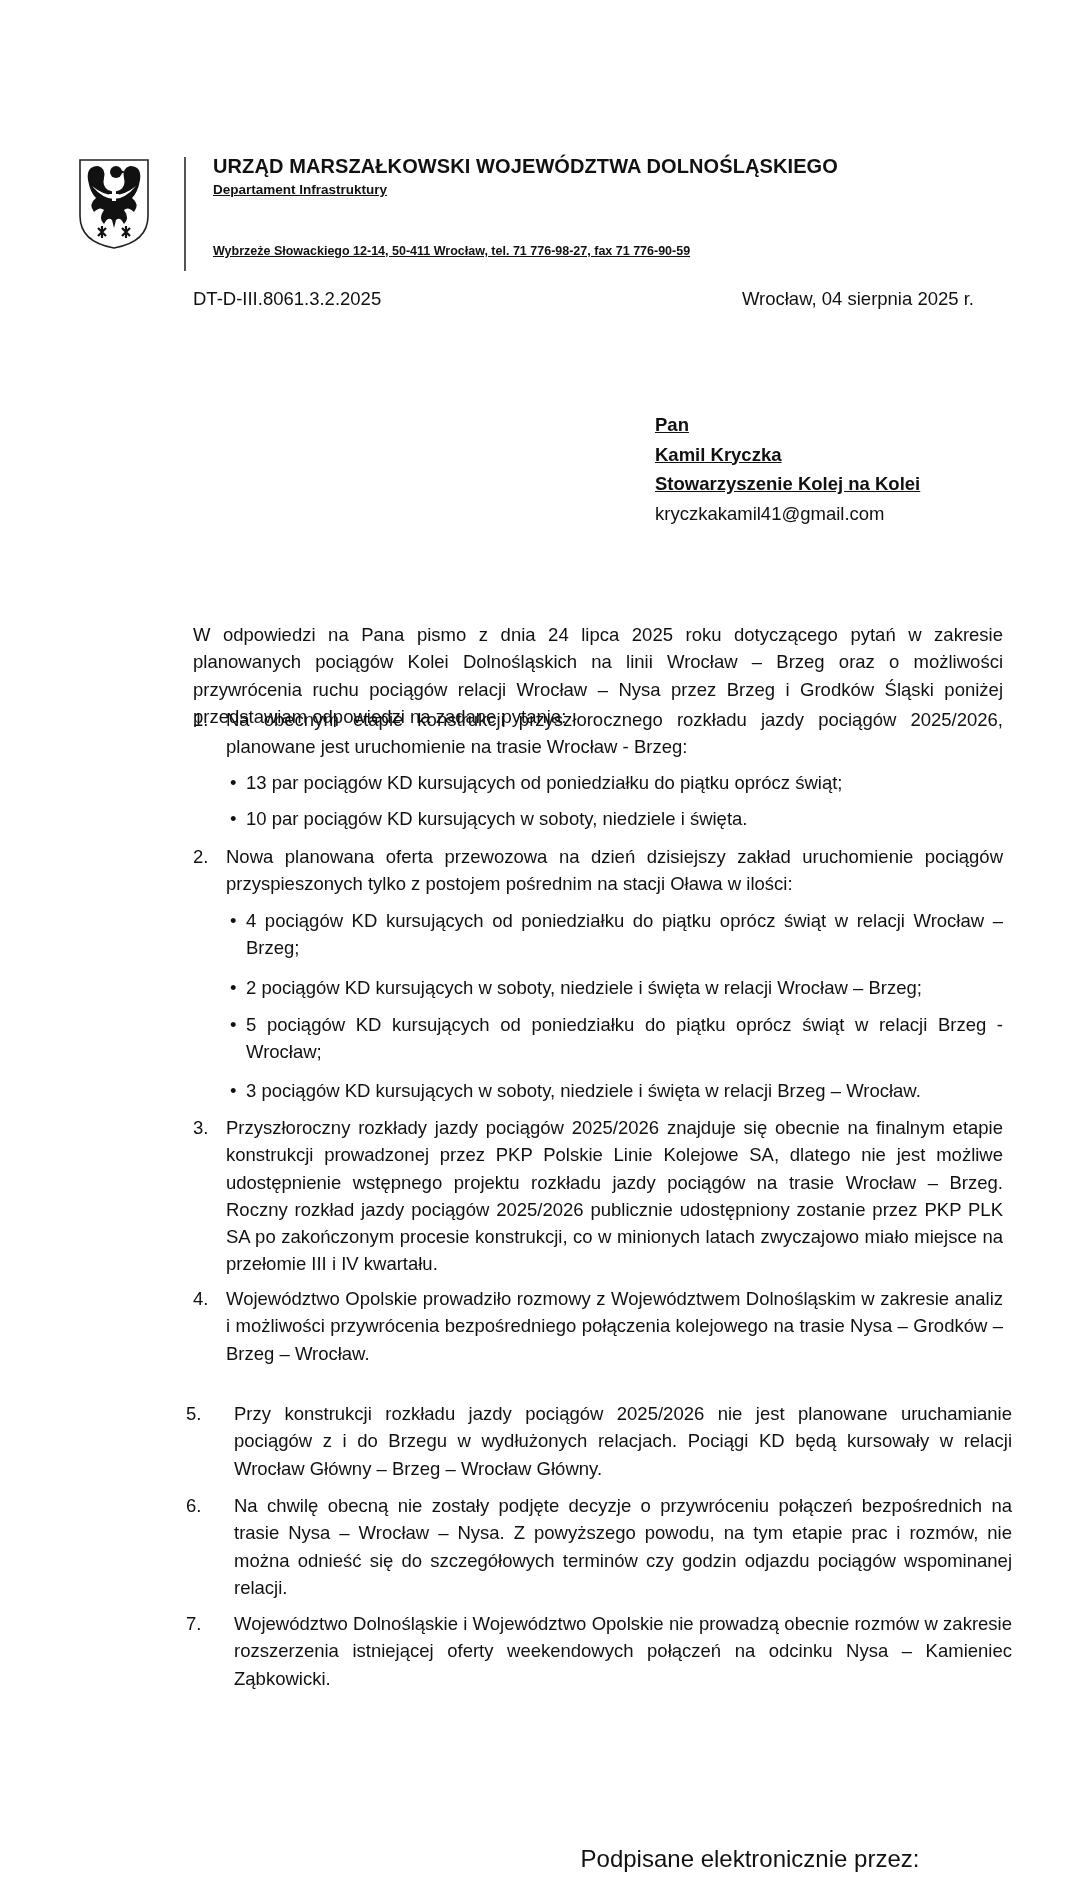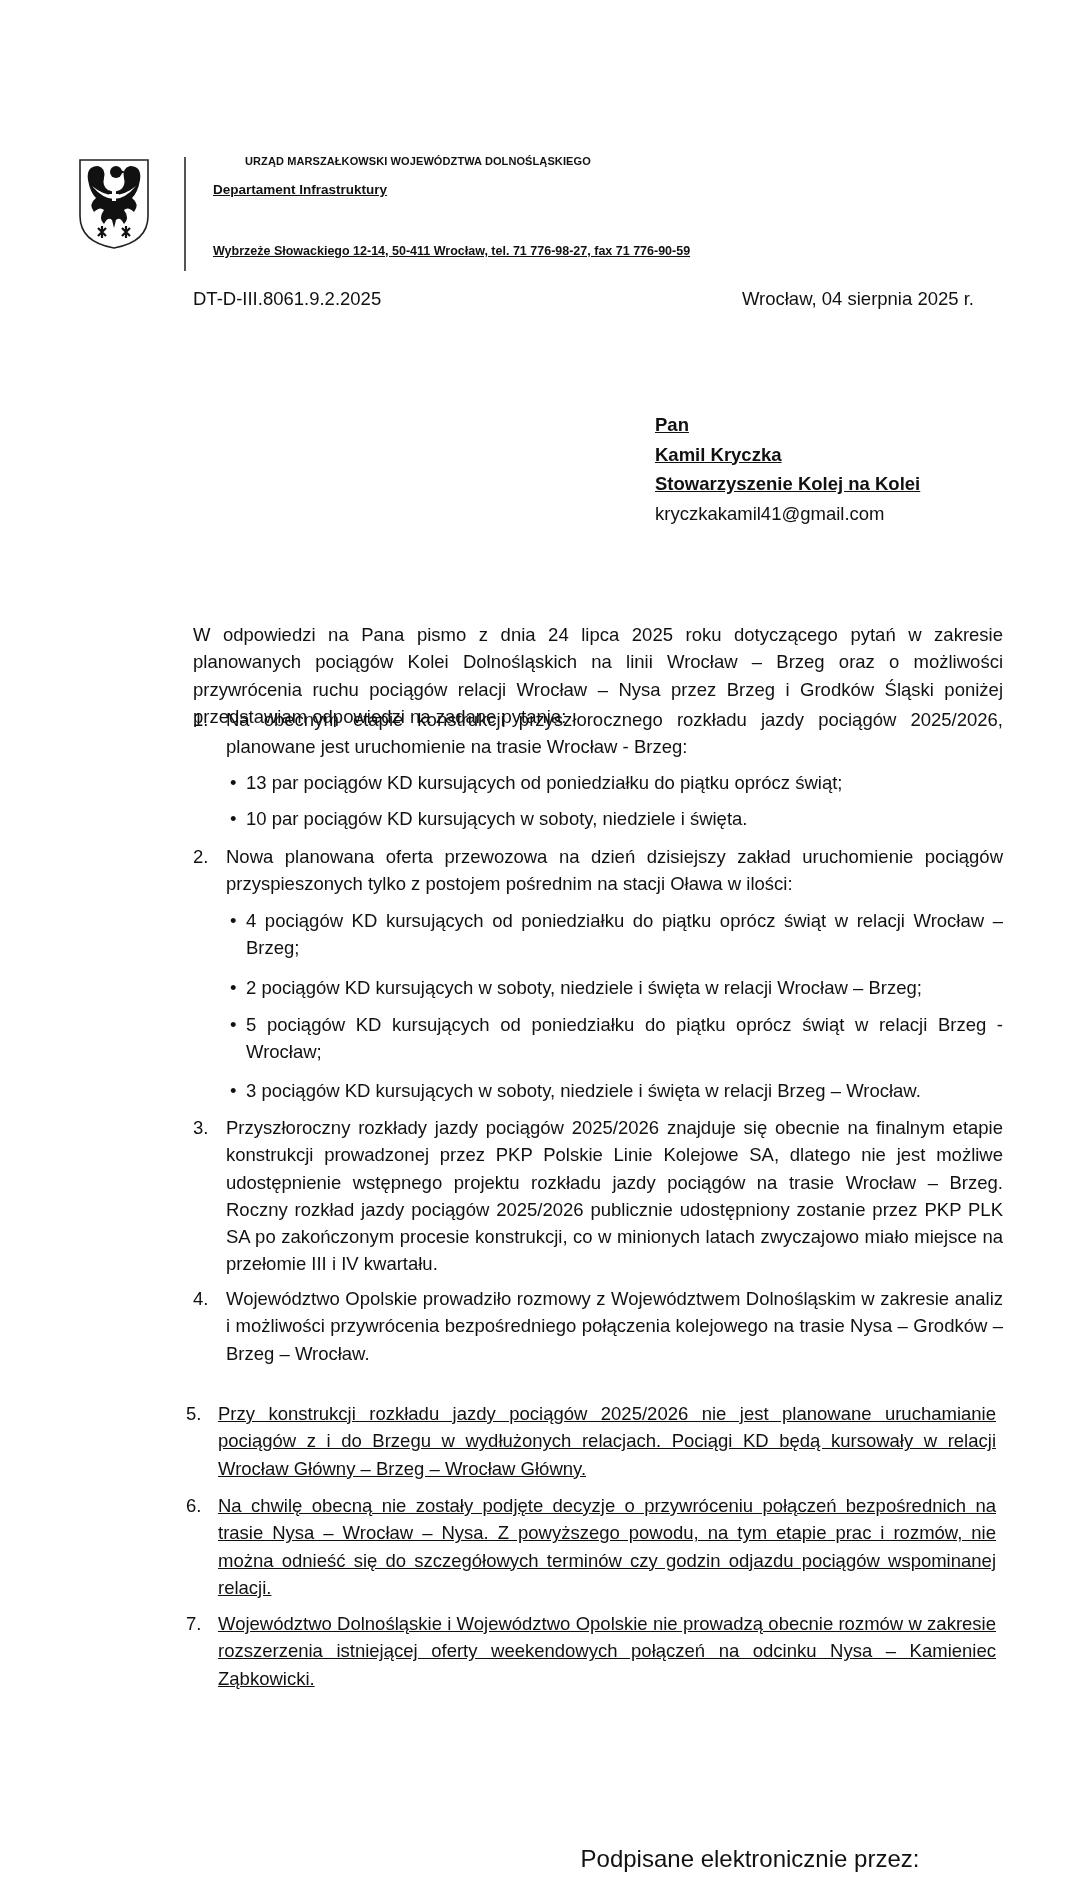--- a/index.html
+++ b/index.html
@@ -6,21 +6,21 @@
   body {
     width: 1080px; height: 1878px; position: relative; overflow: hidden;
     font-family: "Liberation Sans", "DejaVu Sans", sans-serif;
     color: #111111;
   }
   .abs { position: absolute; }
 
   
   .crest { left: 78px; top: 158px; width: 72px; height: 92px; }
   .vrule { left: 184px; top: 157px; width: 2px; height: 114px; background: #555; }
-  .org-title { left: 213px; top: 155px; font-size: 11px; font-weight: bold; letter-spacing: 0.1px; white-space: nowrap; margin-left: 32px; }
+  .org-title { left: 213px; top: 155px; font-size: 20px; font-weight: bold; letter-spacing: 0.1px; white-space: nowrap; }
   .org-dept { left: 213px; top: 182px; font-size: 13.5px; font-weight: bold; white-space: nowrap; text-decoration: underline; }
   .org-addr { left: 213px; top: 244px; font-size: 12.5px; font-weight: bold; white-space: nowrap; text-decoration: underline; }
 
   .ref { left: 193px; top: 288px; font-size: 18.5px; white-space: nowrap; }
   .date { right: 106px; top: 288px; font-size: 18.5px; white-space: nowrap; text-align: center; }
 
   .recipient { left: 655px; top: 410px; font-size: 18.5px; line-height: 29.5px; }
   .recipient .b { font-weight: bold; text-decoration: underline; }
 
   
@@ -29,21 +29,21 @@
     text-align: justify;
   }
   .intro { top: 609px; margin-top: 12px; }
 
   .num-item { position: absolute; font-size: 18.5px; line-height: 27.3px; }
   .num-item .num { position: absolute; left: 0; top: 0; }
   .num-item .txt { position: absolute; top: 0; text-align: justify; }
   .grpA { left: 193px; width: 810px; }
   .grpA .txt { left: 33px; width: 777px; }
   .grpB { left: 186px; width: 810px; }
-  .grpB .txt { left: 32px; width: 778px; text-decoration: underline; }
+  .grpB .txt { left: 48px; width: 778px; }
 
   .bullet { position: absolute; left: 230px; width: 773px; font-size: 18.5px; line-height: 27.3px; }
   .bullet .dot { position: absolute; left: 0; top: 0; }
   .bullet .btxt { position: absolute; left: 16px; width: 757px; text-align: justify; }
 
   .signature { left: 500px; width: 500px; text-align: center; font-size: 24px; line-height: 29px; top: 1844px; }
 </style>
 </head>
 <body>
 
@@ -63,21 +63,21 @@
 
     <path d="M20 70 L28 78 M28 70 L20 78 M24 68 L24 80" stroke="#111" stroke-width="2.2"></path>
     <path d="M44 70 L52 78 M52 70 L44 78 M48 68 L48 80" stroke="#111" stroke-width="2.2"></path>
   </svg>
 </div>
 <div class="abs vrule"></div>
 <div class="abs org-title">URZĄD MARSZAŁKOWSKI WOJEWÓDZTWA DOLNOŚLĄSKIEGO</div>
 <div class="abs org-dept">Departament Infrastruktury</div>
 <div class="abs org-addr">Wybrzeże Słowackiego 12-14, 50-411 Wrocław, tel. 71 776-98-27, fax 71 776-90-59</div>
 
-<div class="abs ref">DT-D-III.8061.9.2.2025</div>
+<div class="abs ref">DT-D-III.8061.3.2.2025</div>
 <div class="abs date">Wrocław, 04 sierpnia 2025 r.</div>
 
 <div class="abs recipient">
   <div class="b">Pan</div>
   <div class="b">Kamil Kryczka</div>
   <div class="b">Stowarzyszenie Kolej na Kolei</div>
   <div>kryczkakamil41@gmail.com</div>
 </div>
 
 <div class="abs body-text intro">W odpowiedzi na Pana pismo z dnia 24 lipca 2025 roku dotyczącego pytań w zakresie planowanych pociągów Kolei Dolnośląskich na linii Wrocław – Brzeg oraz o możliwości przywrócenia ruchu pociągów relacji Wrocław – Nysa przez Brzeg i Grodków Śląski poniżej przedstawiam odpowiedzi na zadane pytania:</div>

